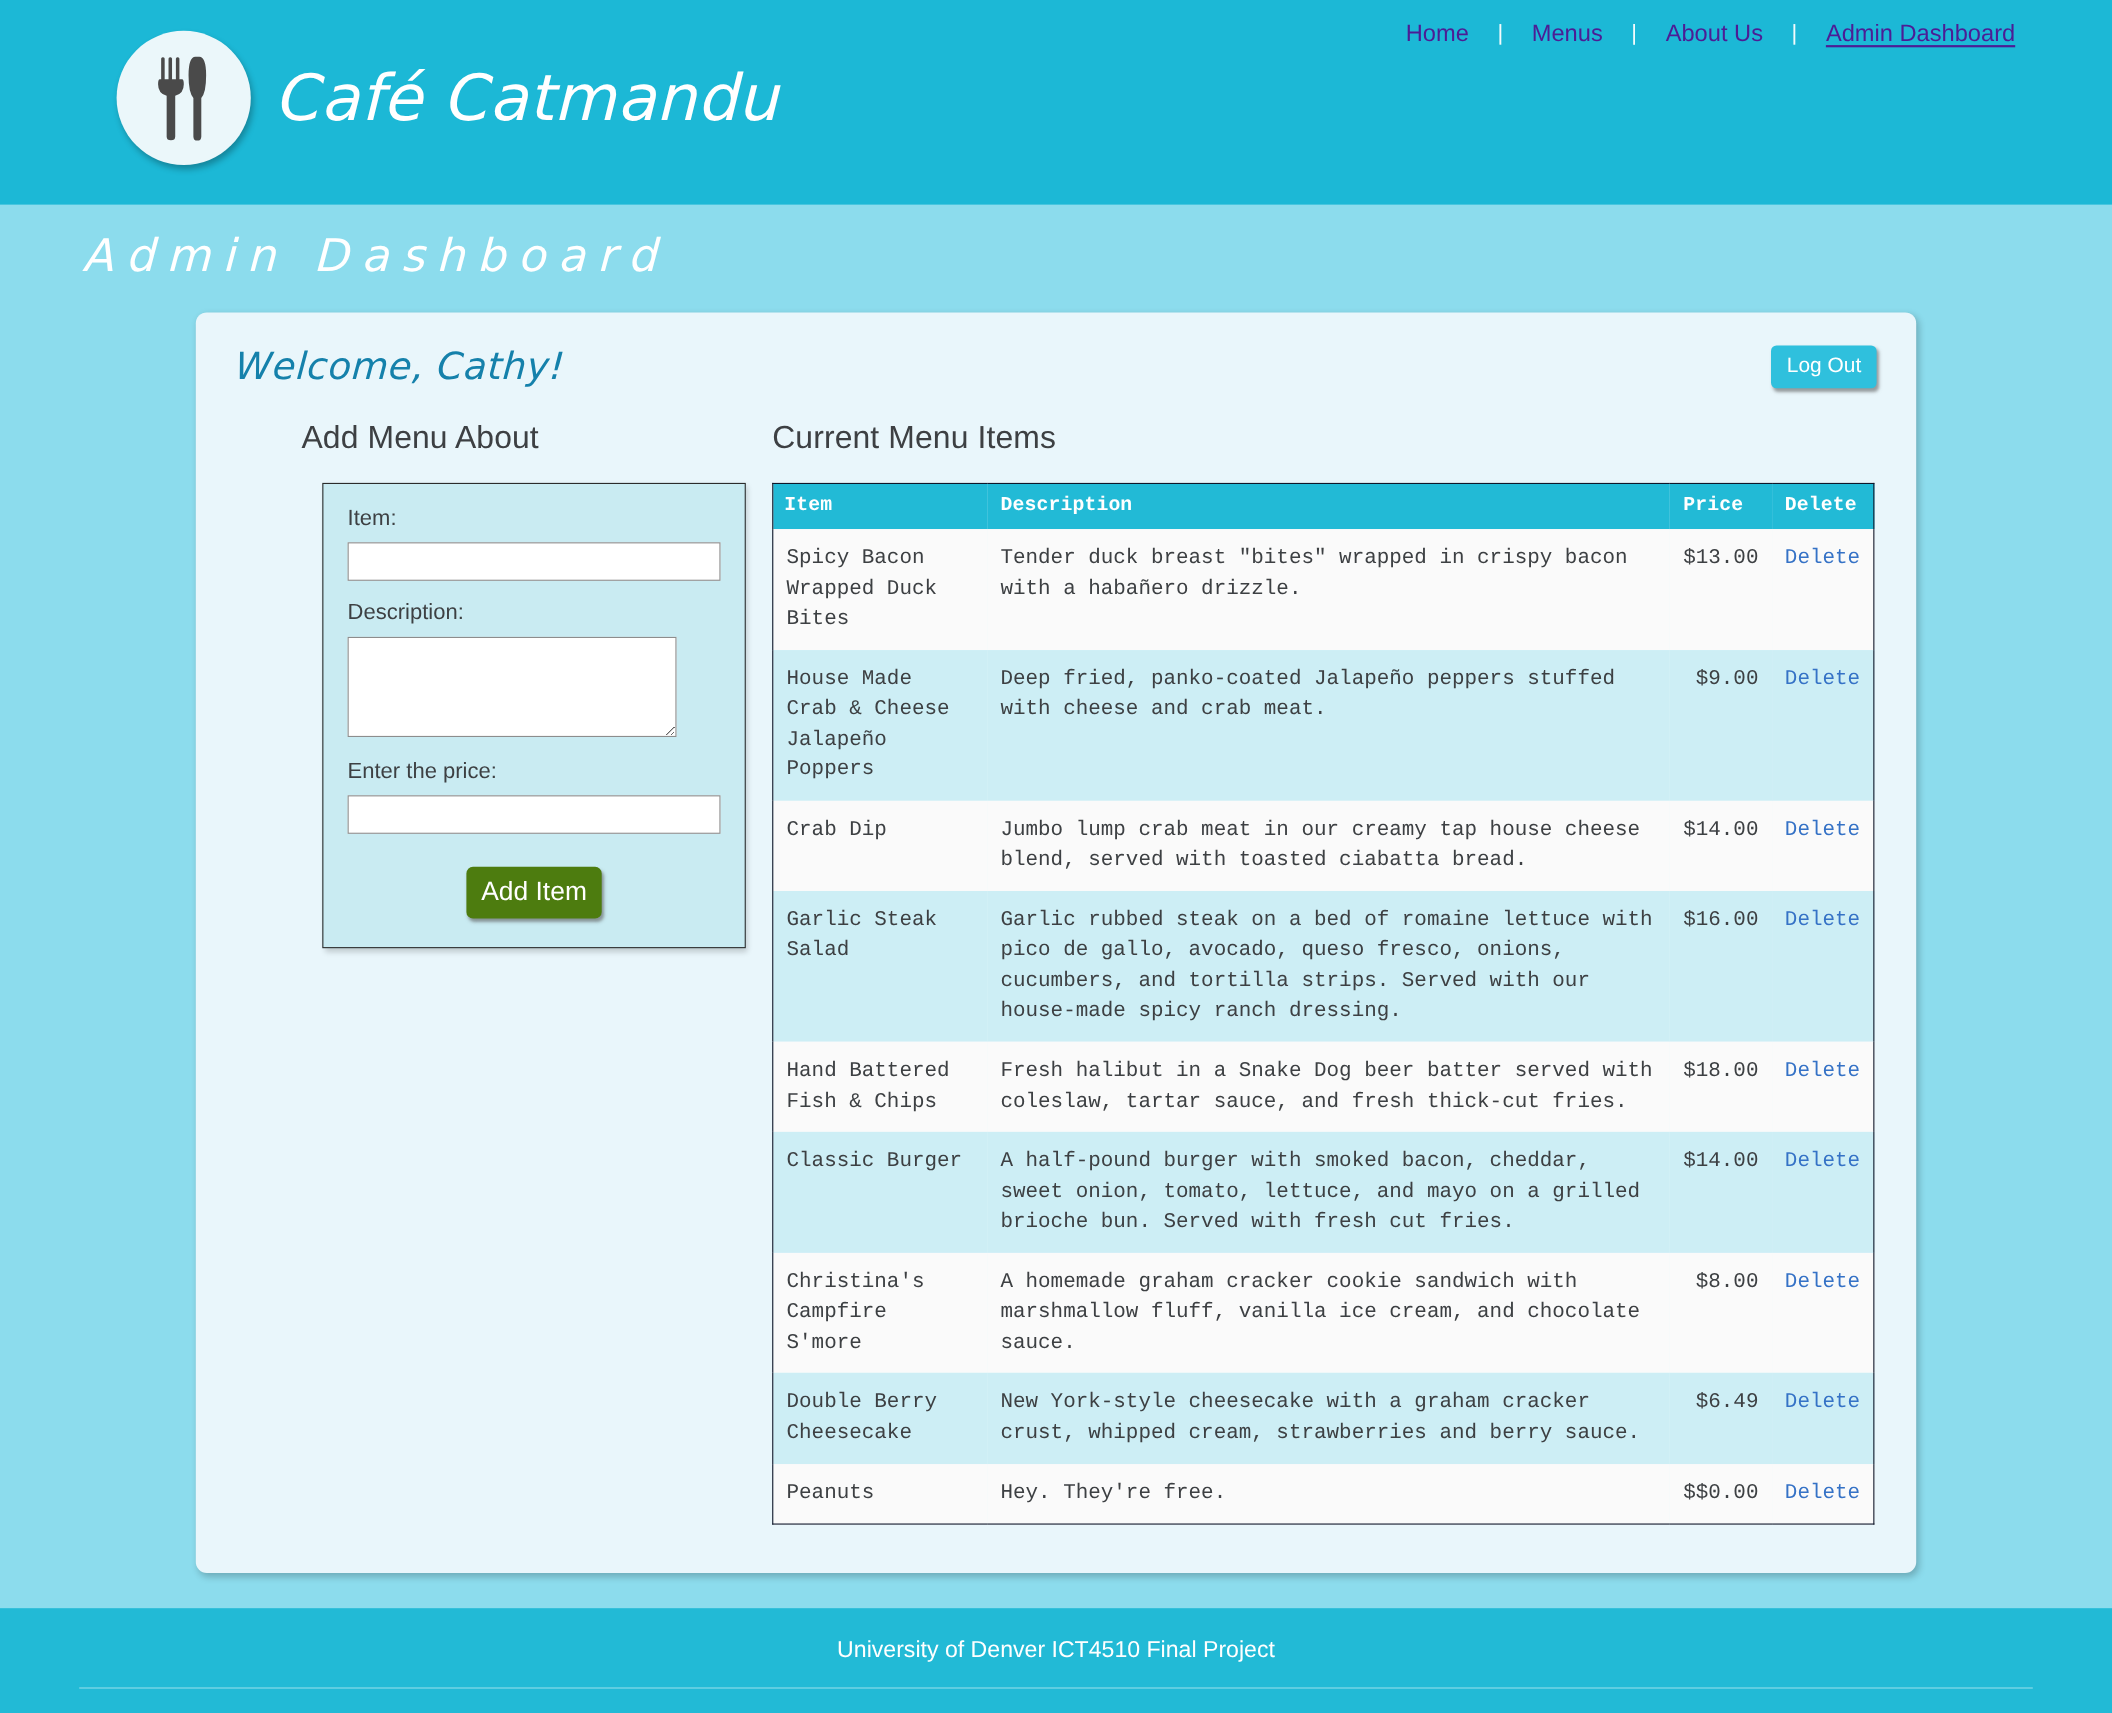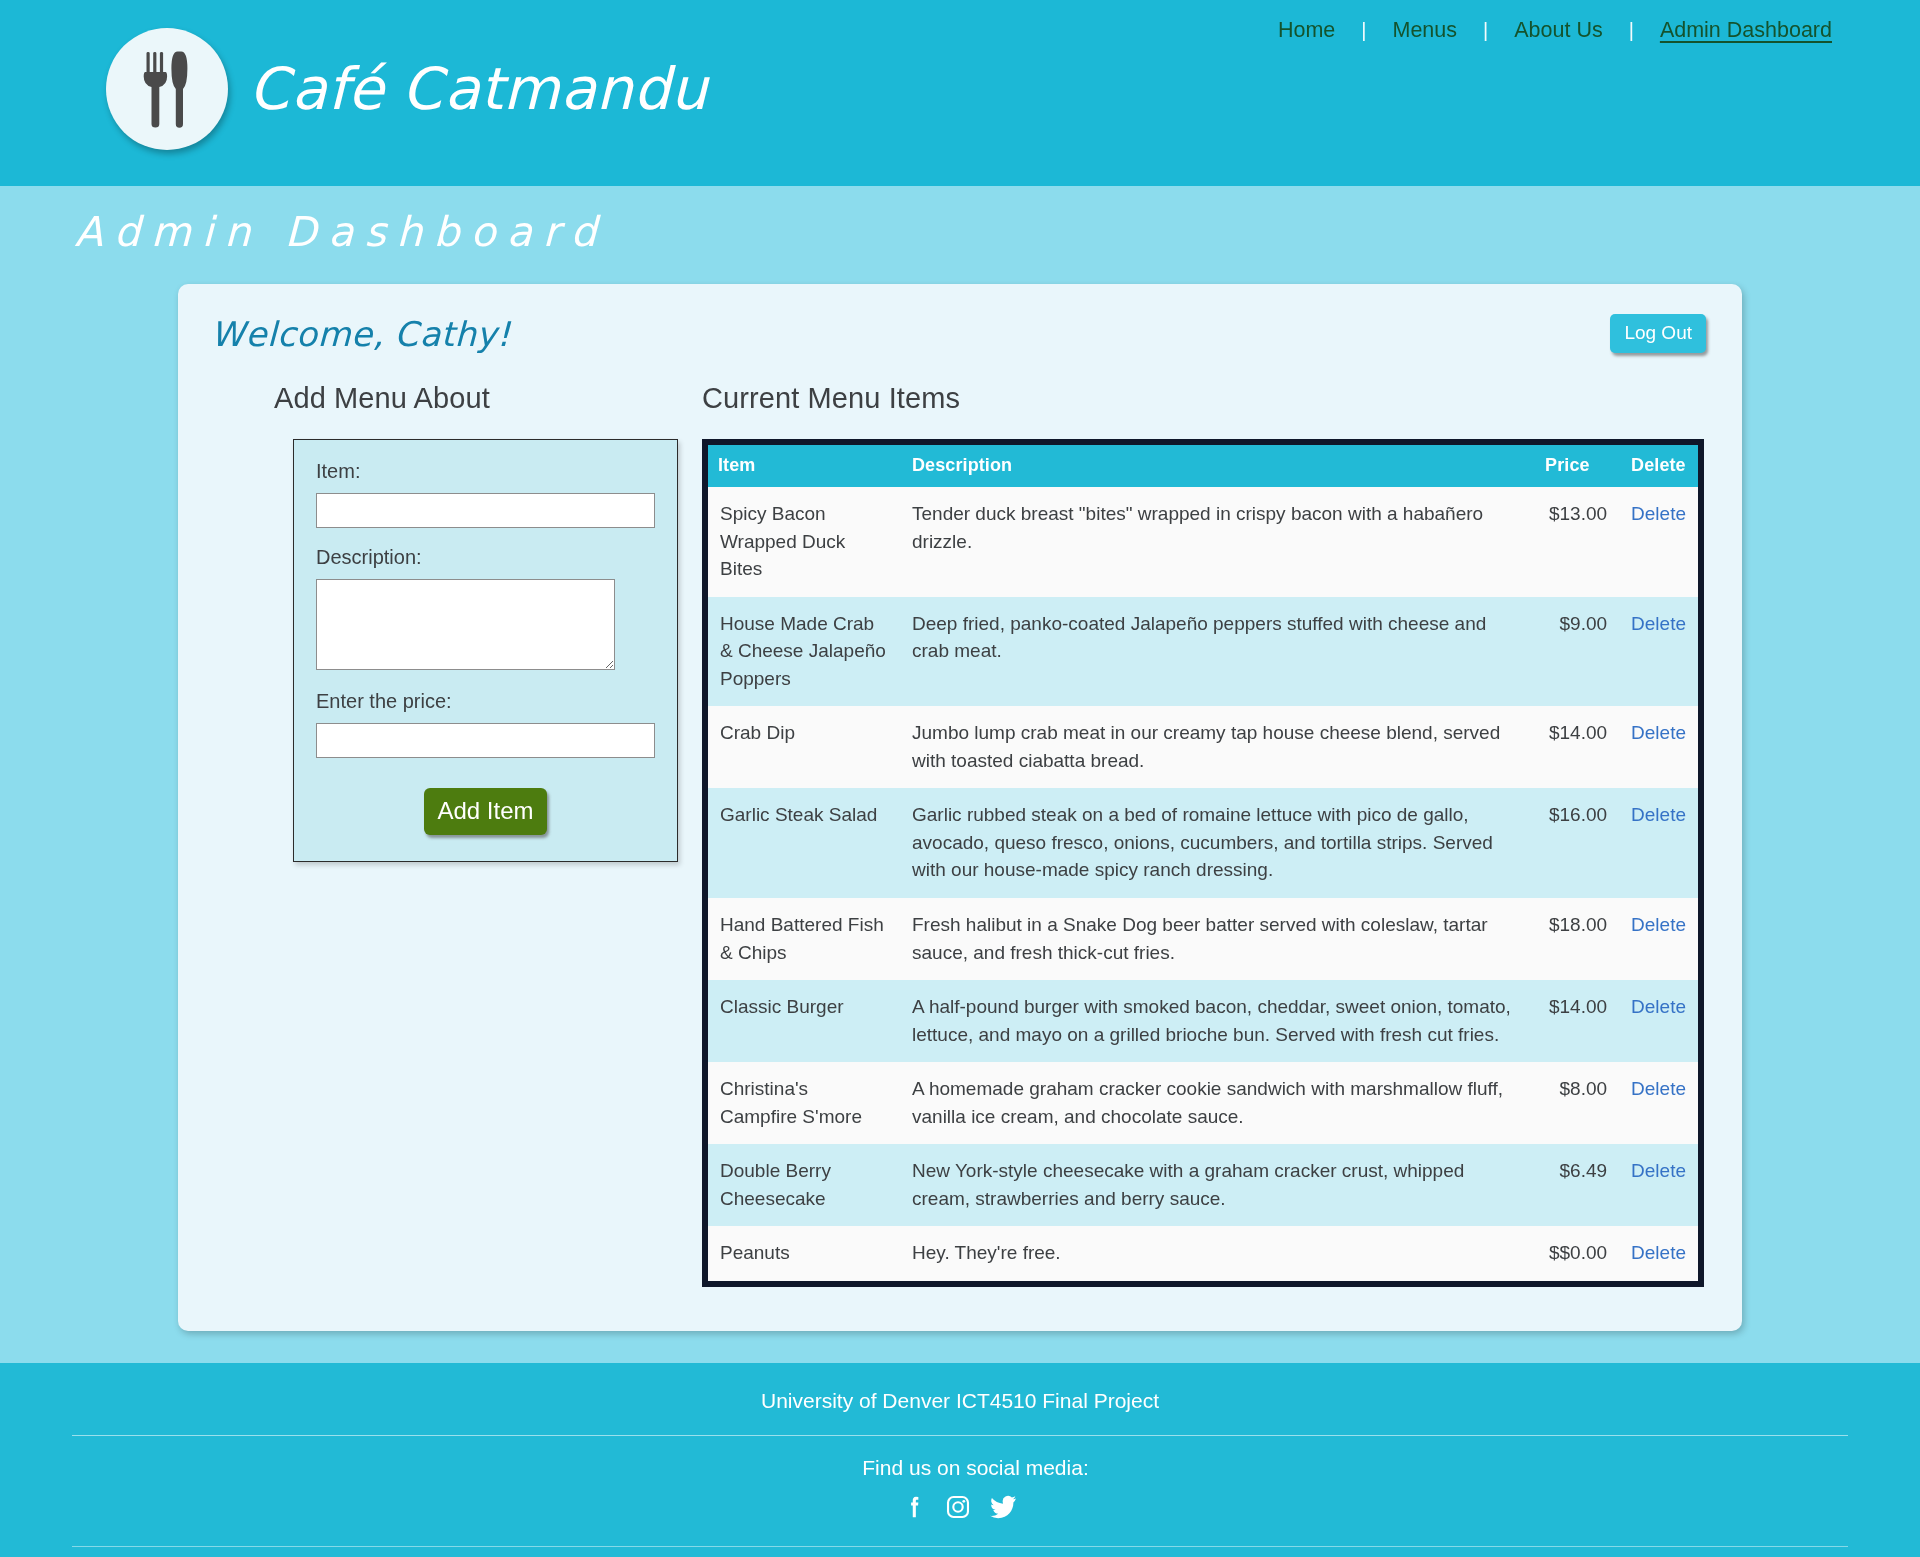--- a/index.html
+++ b/index.html
@@ -42,21 +42,21 @@
   .main-nav{
     position:absolute;
     right:62px;
     top:18px;
     display:flex;
     align-items:center;
     font-size:21.5px;
     color:#fff;
   }
   .main-nav a{
-    color:#14532d; text-decoration:none;
+    color:#4c1d95; text-decoration:none;
     padding:0 26px;
     white-space:nowrap;
   }
   .main-nav a.active{ text-decoration:underline; text-underline-offset:4px;}
   .nav-sep{ color:#ffffff; opacity:.95; font-size:20px;}
 
   
   .page-title-bar{
     padding:22px 0 14px 78px;
   }
@@ -174,22 +174,23 @@
     font-family:"Liberation Sans", sans-serif;
     padding:9px 13px 10px;
     cursor:pointer;
     box-shadow:2px 3px 3px rgba(90,90,90,.6);
   }
 
   
   table.menu-table{
     border-collapse:collapse;
     width:100%;
-    border:6px solid #0f172a;
+    border:1px solid #0f172a;
     font-size:19px;
+    font-family:Liberation Mono, monospace;
   }
   table.menu-table thead th{
     background:#22bad6;
     color:#fff;
     font-weight:bold;
     text-align:left;
     padding:10px 12px 11px 12px;
     font-size:18px;
     letter-spacing:.1px;
   }

